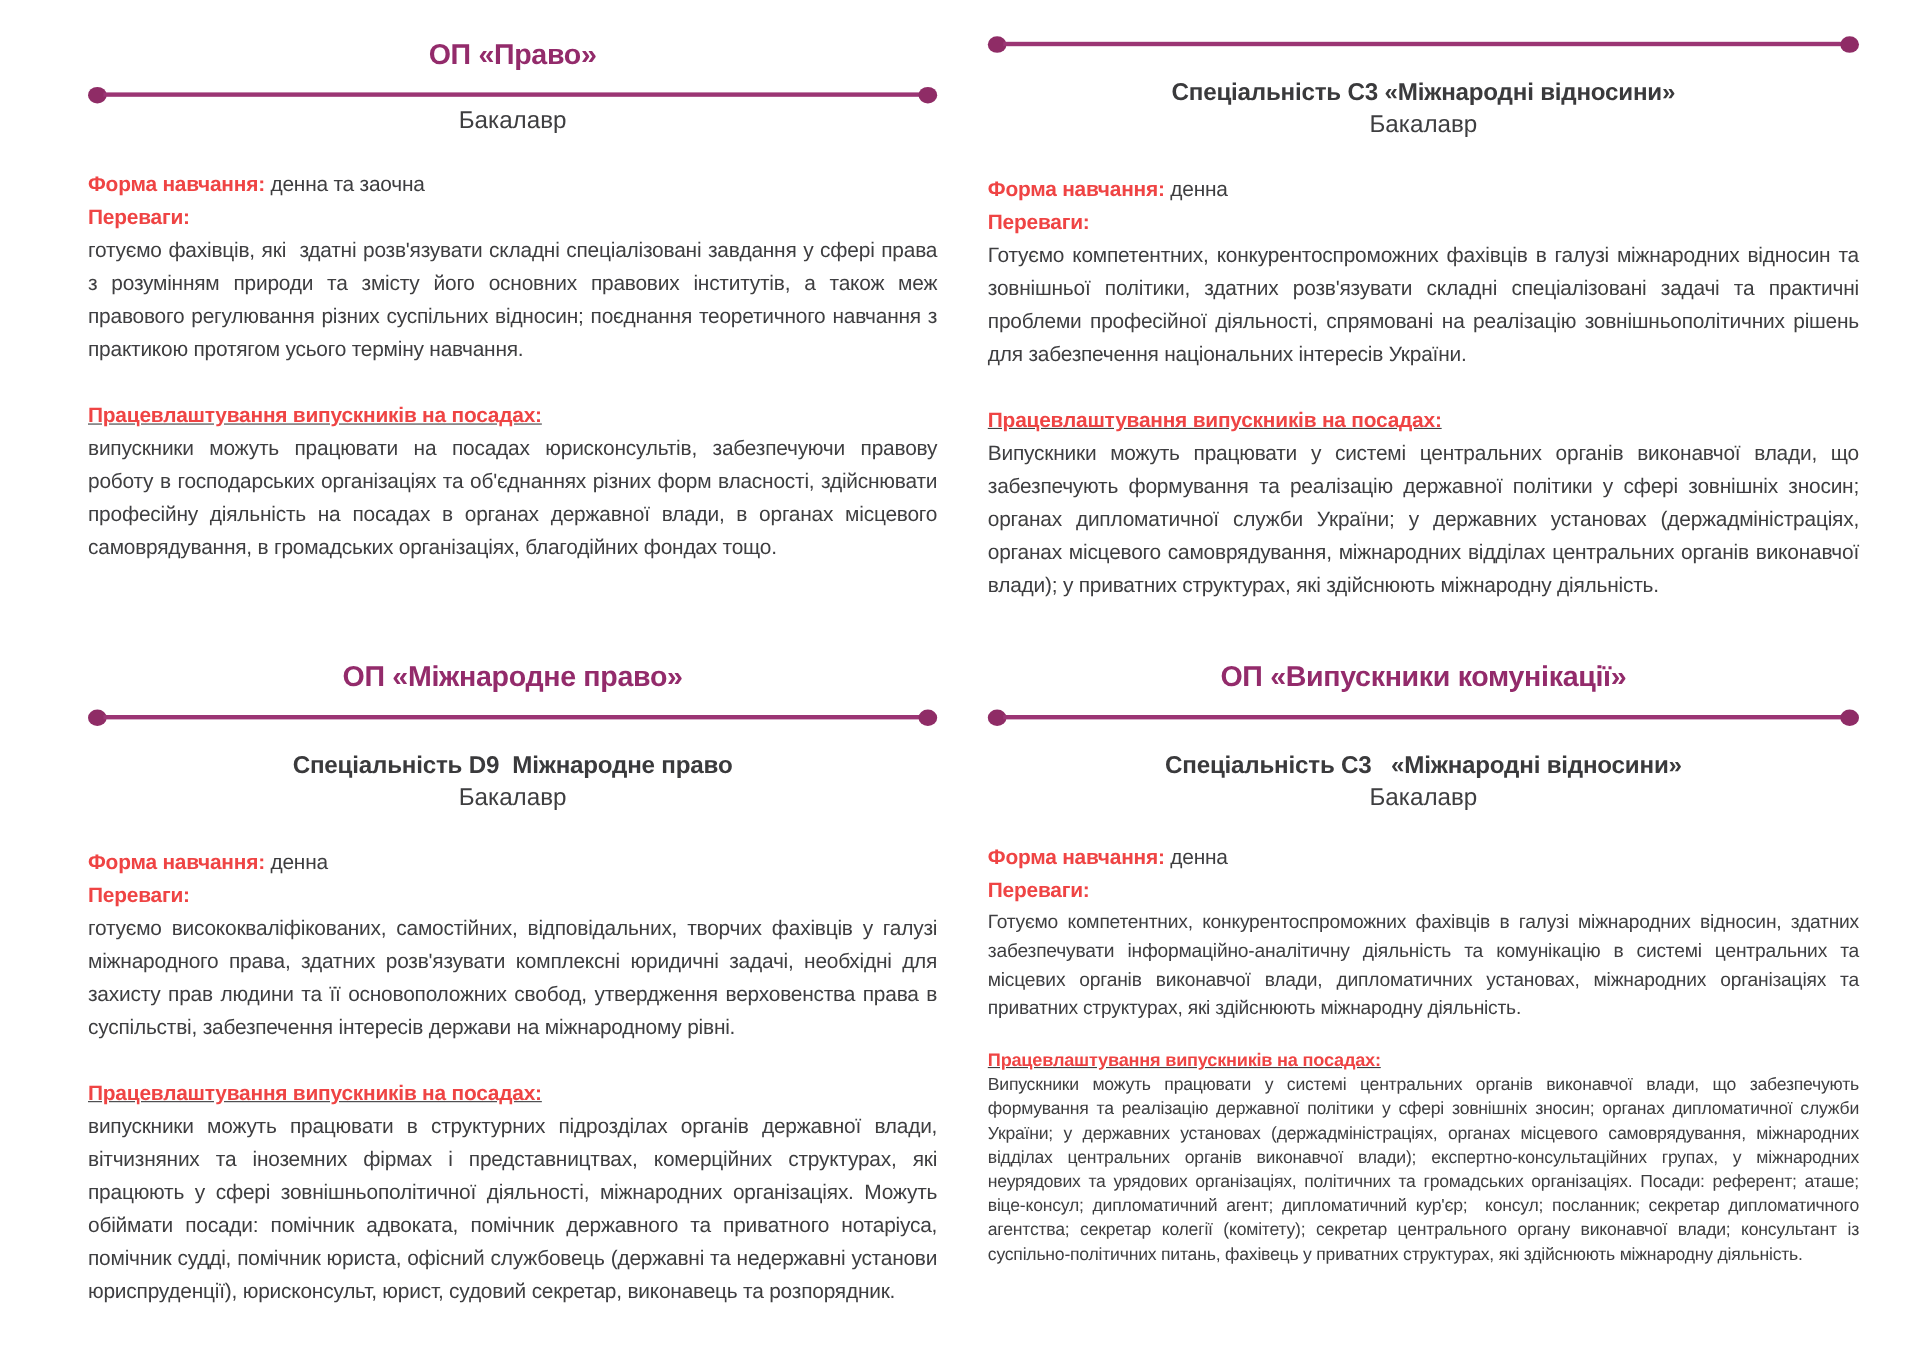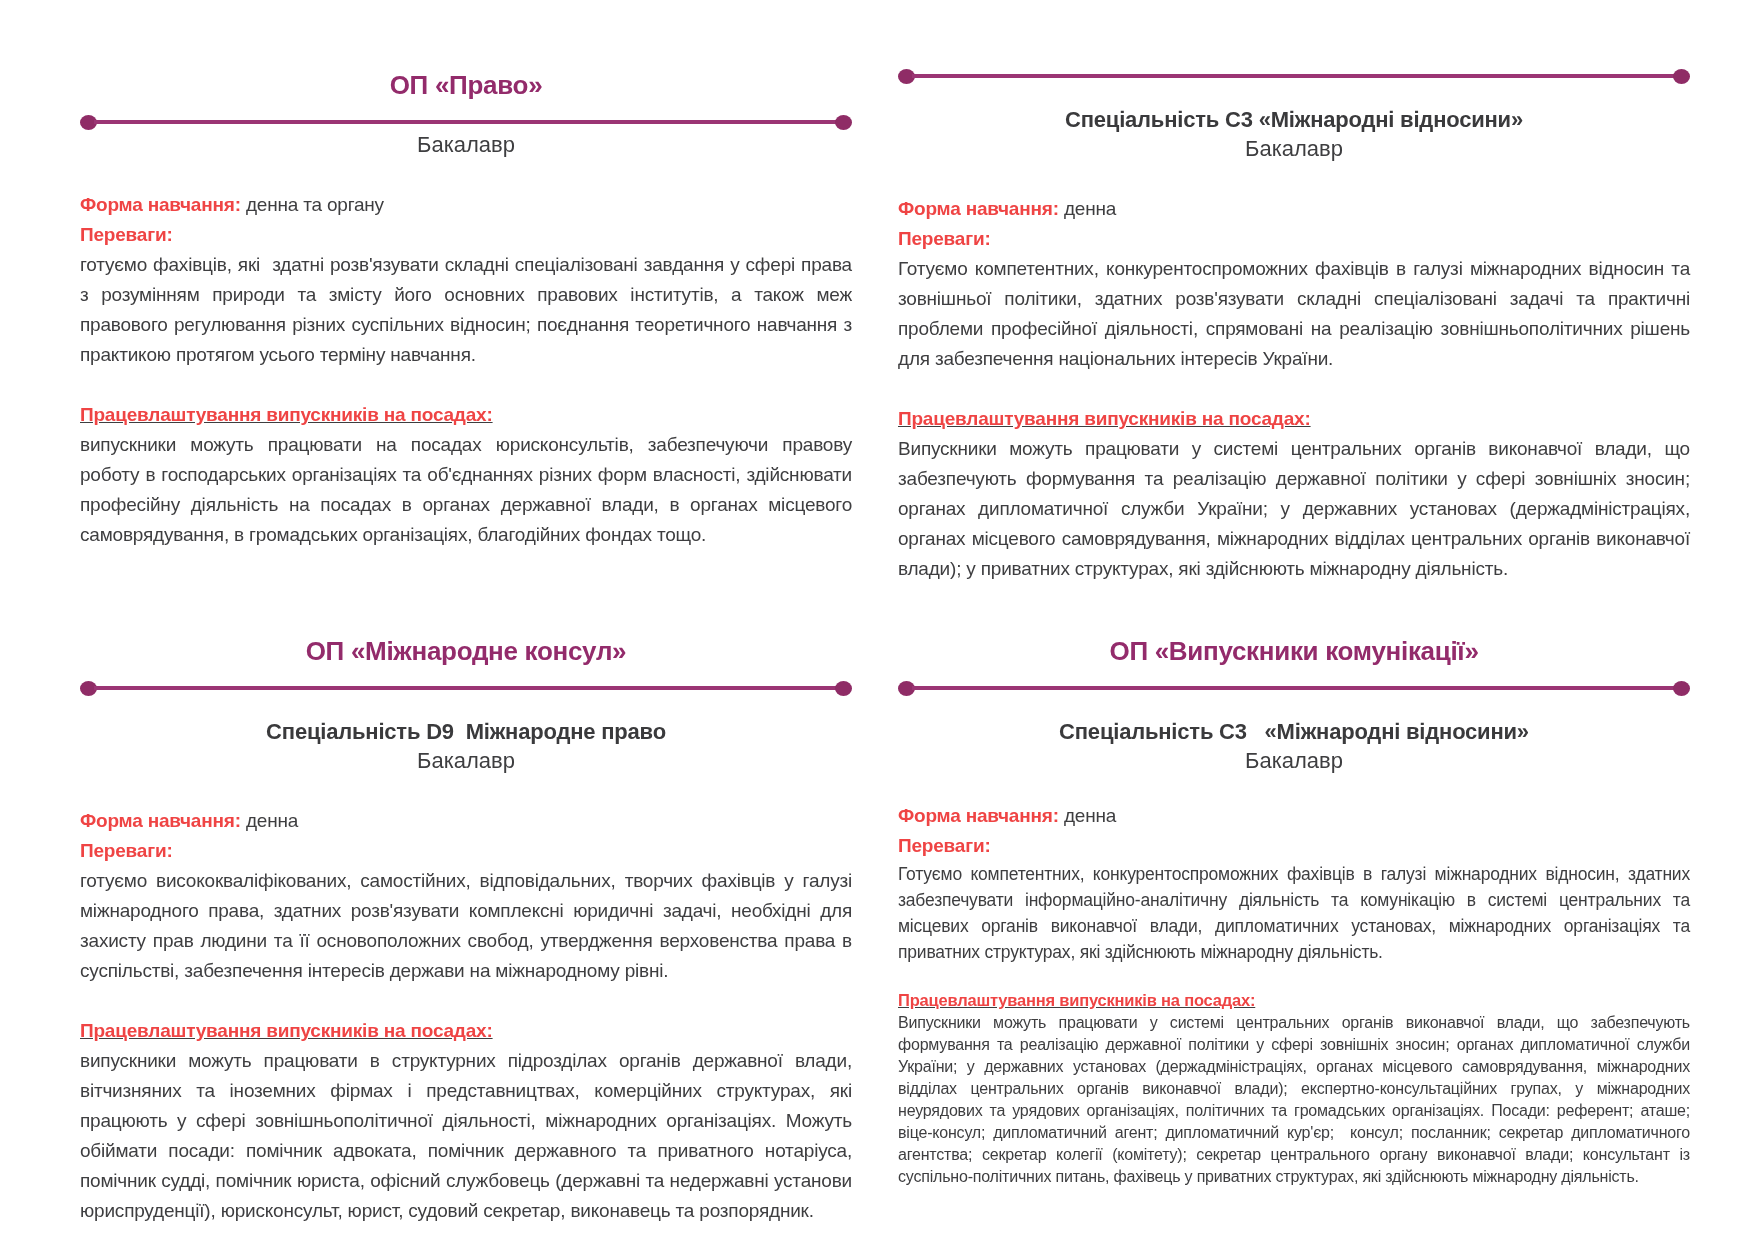--- a/index.html
+++ b/index.html
@@ -7,21 +7,21 @@
     width:1754px;height:1241px;background:#ffffff;overflow:hidden;
     font-family:"Liberation Sans",sans-serif;color:#3e3e40;
     -webkit-font-smoothing:antialiased;
   }
   .page{
     box-sizing:border-box;
     display:grid;
     grid-template-columns:772px 792px;
     grid-template-rows:566px auto;
     column-gap:46px;
-    padding:68px 58px 0 80px;
+    padding:32px 58px 0 80px;
   }
   section{min-width:0;}
   .section-title{
     font-size:26px;line-height:34px;font-weight:700;color:#932b6b;
     text-align:center;margin:0 0 12px 0;letter-spacing:-0.3px;
   }
   .rule{display:flex;align-items:center;height:16px;}
   .rule .dot{width:17px;height:15px;border-radius:50%;background:#8f2c66;flex:0 0 auto;}
   .rule .line{flex:1;height:4px;background:#9b3574;margin:0 -3px;}
   .specialty{
@@ -47,21 +47,21 @@
   <section class="s1">
     <h1 class="section-title">ОП «Право»</h1>
     <div class="rule">
       <span class="dot"></span>
       <span class="line"></span>
       <span class="dot"></span>
     </div>
     <div class="degree">Бакалавр</div>
     <p class="body form">
       <b class="lbl">Форма навчання:</b>
-      <span>денна та органу</span>
+      <span>денна та заочна</span>
     </p>
     <p class="body">
       <b class="lbl">Переваги:</b>
     </p>
     <p class="body adv">готуємо фахівців, які&nbsp; здатні розв'язувати складні спеціалізовані завдання у сфері права з розумінням природи та змісту його основних правових інститутів, а також меж правового регулювання різних суспільних відносин; поєднання теоретичного навчання з практикою протягом усього терміну навчання.</p>
     <p class="body emp-head">
       <b class="lbl">Працевлаштування випускників на посадах:</b>
     </p>
     <p class="body emp">випускники можуть працювати на посадах юрисконсультів, забезпечуючи правову роботу в господарських організаціях та об'єднаннях різних форм власності, здійснювати професійну діяльність на посадах в органах державної влади, в органах місцевого самоврядування, в громадських організаціях, благодійних фондах тощо.</p>
   </section>
@@ -82,21 +82,21 @@
       <b class="lbl">Переваги:</b>
     </p>
     <p class="body adv">Готуємо компетентних, конкурентоспроможних фахівців в галузі міжнародних відносин та зовнішньої політики, здатних розв'язувати складні спеціалізовані задачі та практичні проблеми професійної діяльності, спрямовані на реалізацію зовнішньополітичних рішень для забезпечення національних інтересів України.</p>
     <p class="body emp-head">
       <b class="lbl">Працевлаштування випускників на посадах:</b>
     </p>
     <p class="body emp">Випускники можуть працювати у системі центральних органів виконавчої влади, що забезпечують формування та реалізацію державної політики у сфері зовнішніх зносин; органах дипломатичної служби України; у державних установах (держадміністраціях, органах місцевого самоврядування, міжнародних відділах центральних органів виконавчої влади); у приватних структурах, які здійснюють міжнародну діяльність.</p>
   </section>
 
   <section class="s3">
-    <h1 class="section-title">ОП «Міжнародне консул»</h1>
+    <h1 class="section-title">ОП «Міжнародне право»</h1>
     <div class="rule">
       <span class="dot"></span>
       <span class="line"></span>
       <span class="dot"></span>
     </div>
     <h2 class="specialty">Спеціальність D9&nbsp; Міжнародне право</h2>
     <div class="degree">Бакалавр</div>
     <p class="body form">
       <b class="lbl">Форма навчання:</b>
       <span>денна</span>

